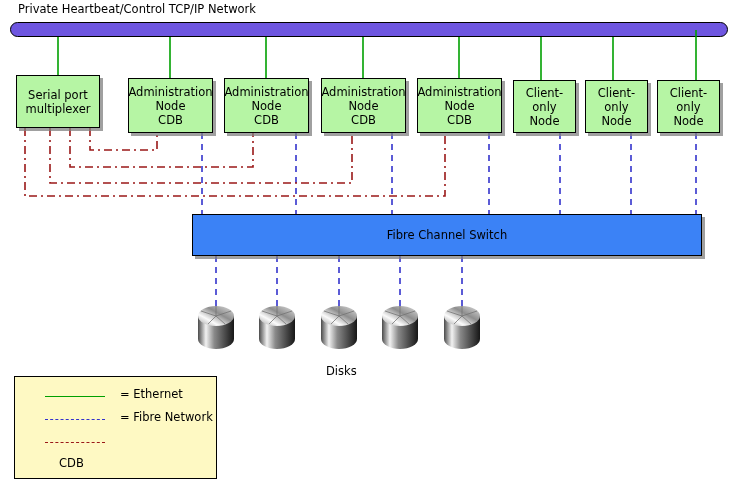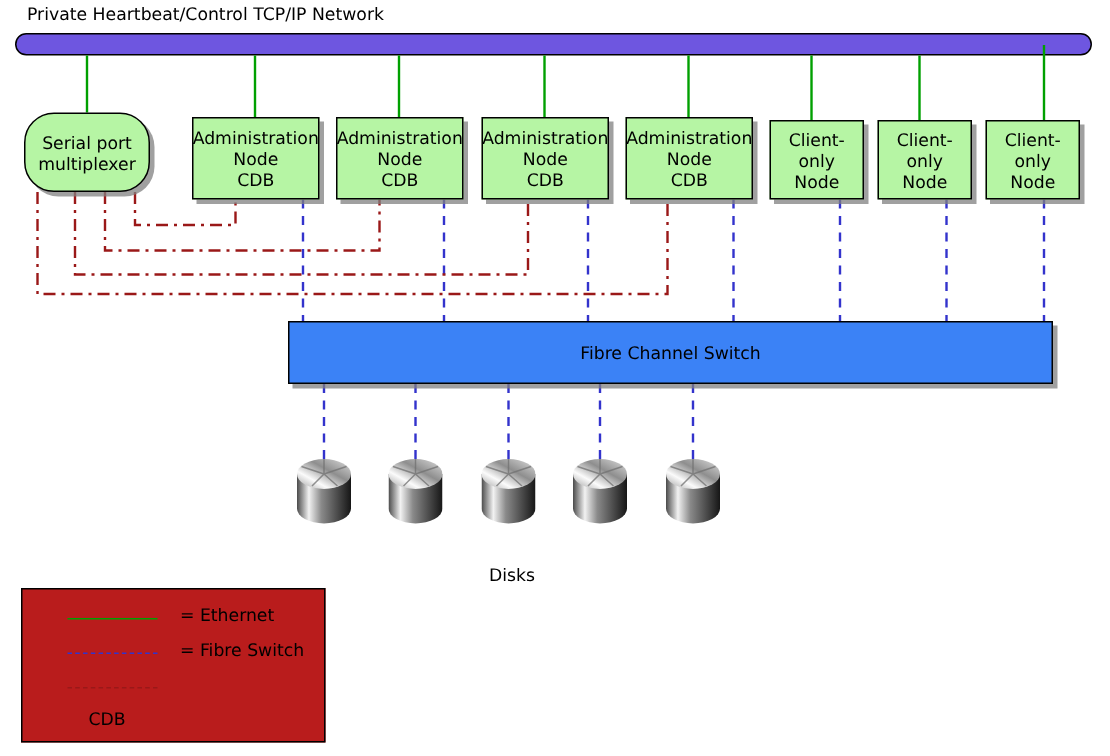--- a/index.html
+++ b/index.html
@@ -33,25 +33,25 @@
 
   .fcsw{
     position:absolute;box-sizing:border-box;
     background:#b6f5a4;border:1.5px solid #000;
     box-shadow:3px 3px 0 rgba(128,128,128,.75);
     display:flex;align-items:center;justify-content:center;
     font-size:11.5px;
   }
 
   .disk{position:absolute;width:36px;height:46px;}
-  .disks-label{position:absolute;font-size:11.5px;margin-top:12px;}
+  .disks-label{position:absolute;font-size:11.5px;}
 
   .legend{
-    position:absolute;left:14px;top:392px;width:203px;height:103px;
-    border:1.5px solid #000;background:#b91c1c;box-sizing:border-box;
+    position:absolute;left:14px;top:376px;width:203px;height:103px;
+    border:1.5px solid #000;background:#fef9c3;box-sizing:border-box;
   }
   .lg-row{position:absolute;left:0;width:203px;height:22px;}
   .lg-text{position:absolute;left:105px;top:0;font-size:11.5px;white-space:nowrap;}
   .lg-cdb{position:absolute;left:44px;top:0;font-size:11.5px;}
   .lg-swatch{position:absolute;left:30px;top:9px;width:60px;height:0;border-top-width:1.6px;border-top-style:solid;}
 </style>
 </head>
 <body>
 
 <div id="stage">
@@ -80,21 +80,21 @@
       <line x1="339" y1="256" x2="339" y2="310" stroke="#3333cc" stroke-width="1.6" stroke-dasharray="6,5"></line>
       <line x1="400" y1="256" x2="400" y2="310" stroke="#3333cc" stroke-width="1.6" stroke-dasharray="6,5"></line>
       <line x1="462" y1="256" x2="462" y2="310" stroke="#3333cc" stroke-width="1.6" stroke-dasharray="6,5"></line>
       <path d="M 90 128 L 90 150 L 157 150 L 157 133" fill="none" stroke="#9a1818" stroke-width="1.6" stroke-dasharray="8,4,2,4"></path>
       <path d="M 70 128 L 70 167 L 253 167 L 253 133" fill="none" stroke="#9a1818" stroke-width="1.6" stroke-dasharray="8,4,2,4"></path>
       <path d="M 50 128 L 50 183 L 352 183 L 352 133" fill="none" stroke="#9a1818" stroke-width="1.6" stroke-dasharray="8,4,2,4"></path>
       <path d="M 25 128 L 25 196 L 445 196 L 445 133" fill="none" stroke="#9a1818" stroke-width="1.6" stroke-dasharray="8,4,2,4"></path>
     </svg>
 
   <div id="nodes-layer">
-      <div class="node" style="left: 16px; top: 75px; width: 84px; height: 53px; background: rgb(182, 245, 164); border-radius: 20px;">
+      <div class="node" style="left: 16px; top: 75px; width: 84px; height: 53px; background: rgb(182, 245, 164);">
         <span>Serial port</span>
         <span>multiplexer</span>
       </div>
       <div class="node" style="left: 128px; top: 78px; width: 85px; height: 55px; background: rgb(182, 245, 164);">
         <span>Administration</span>
         <span>Node</span>
         <span>CDB</span>
       </div>
       <div class="node" style="left: 224px; top: 78px; width: 85px; height: 55px; background: rgb(182, 245, 164);">
         <span>Administration</span>
@@ -229,21 +229,21 @@
   <div class="disks-label" id="disks-label" style="left: 326px; top: 364px;">Disks</div>
 
   <div class="legend">
     <div id="legend-rows">
         <div class="lg-row" style="top: 10px;">
           <div class="lg-swatch" style="border-top-color: rgb(0, 160, 0); border-top-style: solid;"></div>
           <div class="lg-text">= Ethernet</div>
         </div>
         <div class="lg-row" style="top: 33px;">
           <div class="lg-swatch" style="border-top-color: rgb(51, 51, 204); border-top-style: dashed;"></div>
-          <div class="lg-text">= Fibre Switch</div>
+          <div class="lg-text">= Fibre Network</div>
         </div>
         <div class="lg-row" style="top: 56px;">
           <div class="lg-swatch" style="border-top-color: rgb(154, 24, 24); border-top-style: dashed;"></div>
         </div>
         <div class="lg-row" style="top: 79px;">
           <div class="lg-cdb">CDB</div>
         </div>
       </div>
   </div>
 

